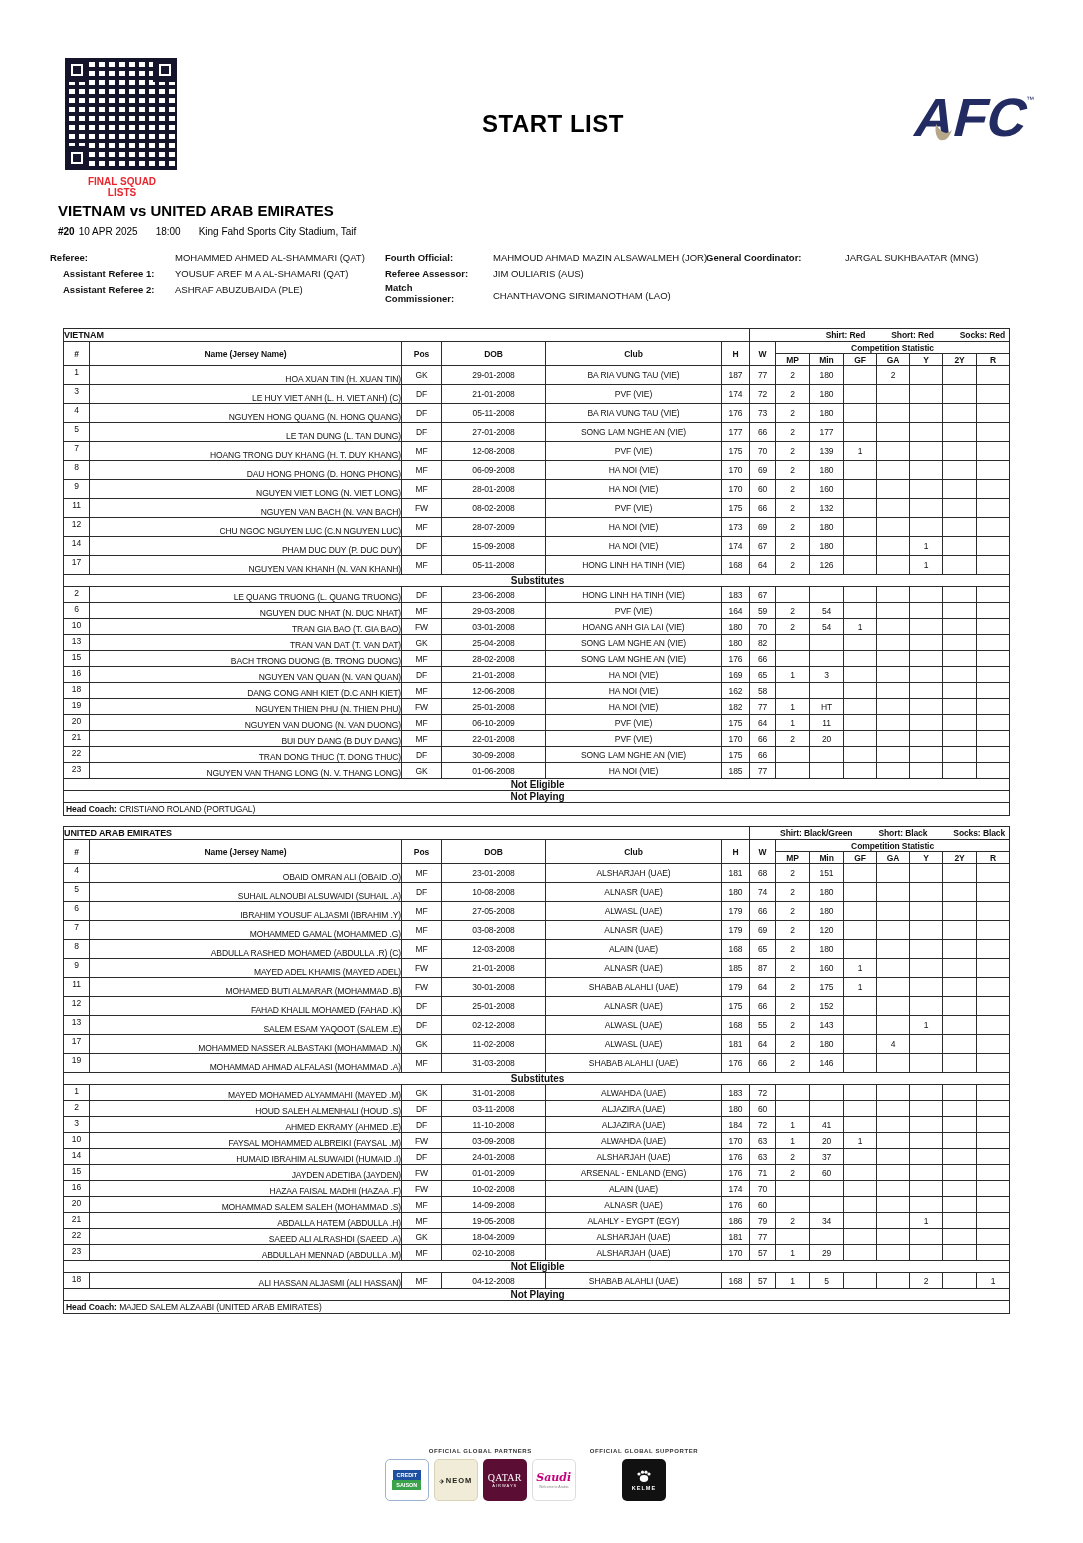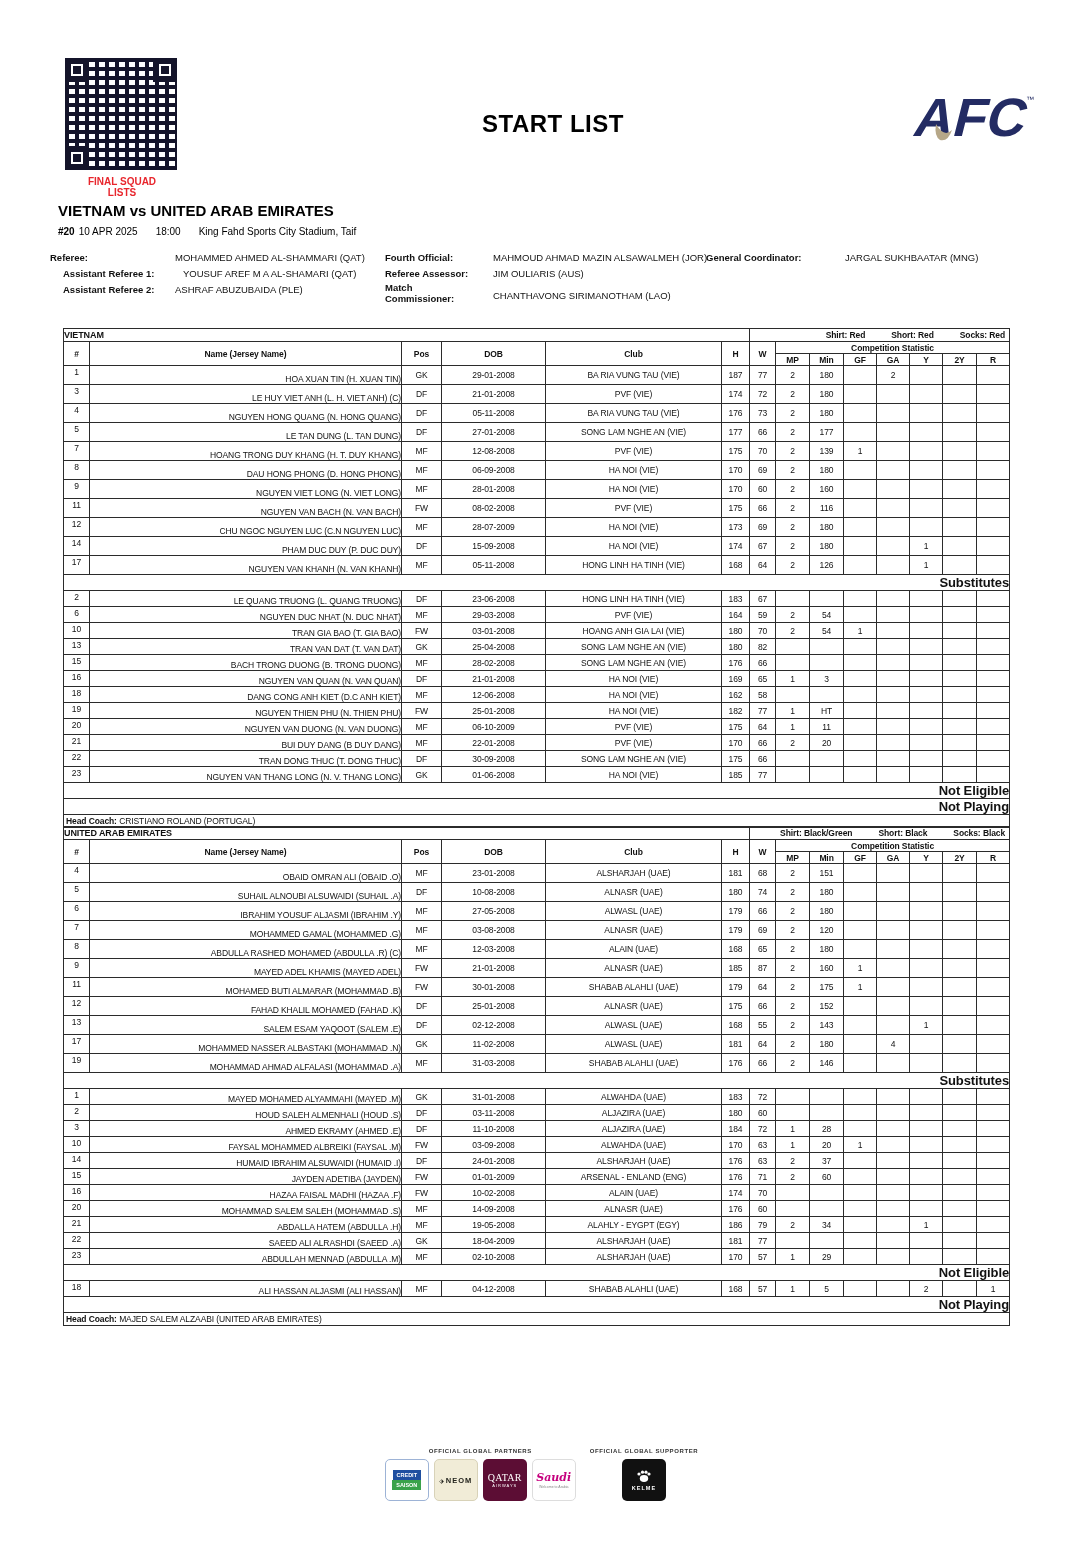--- a/index.html
+++ b/index.html
@@ -40,21 +40,21 @@
   .kit-cell b{font-weight:bold;}
   tr.head1 th{height:11px;font-size:8.5px;}
   tr.head2 th{height:11px;font-size:8.5px;}
   .comp-stat{font-size:8px;}
   tbody.starters tr{height:19px;}
   tbody.subs tr{height:16px;}
   tbody.ne tr{height:16px;}
   .squad tbody td{text-align:center;vertical-align:middle;}
   .squad tbody td.c0{vertical-align:top;padding-top:1px;}
   .squad tbody td.c1{text-align:right;vertical-align:bottom;padding-left:18px;padding-bottom:0px;}
-  tr.band td{height:9px;text-align:right;font-weight:bold;font-size:13px;padding-left:2px;}
+  tr.band td{height:9px;text-align:center;font-weight:bold;font-size:10px;padding-left:2px;}
   tr.coach td{height:12px;text-align:left;font-size:8.5px;padding-left:2px;}
   tr.coach b{font-weight:bold;}
 
   
   .footer{position:absolute;left:0;top:1448px;width:1083px;display:flex;justify-content:center;align-items:flex-start;gap:14px;}
   .fgroup{text-align:center;}
   .fcaption{font-size:6px;font-weight:bold;letter-spacing:0.6px;color:#333;margin-bottom:5px;}
   .tiles{display:flex;gap:5px;justify-content:center;}
   .tile{width:44px;height:42px;border-radius:5px;box-sizing:border-box;display:flex;flex-direction:column;align-items:center;justify-content:center;overflow:hidden;}
   .t-credit{background:#fff;border:1px solid #9db3d6;}
@@ -103,21 +103,21 @@
 
   <div class="match-title">VIETNAM vs UNITED ARAB EMIRATES</div>
   <div class="match-info">
     <b>#20</b><span>10 APR 2025</span><span class="sp"></span><span>18:00</span><span class="sp"></span><span>King Fahd Sports City Stadium, Taif</span>
   </div>
 
   <div class="officials">
     <div class="off-label" style="left:50px;top:2px">Referee:</div>
     <div class="off-val" style="left:175px;top:2px">MOHAMMED AHMED AL-SHAMMARI (QAT)</div>
     <div class="off-label" style="left:63px;top:18px">Assistant Referee 1:</div>
-    <div class="off-val" style="left:183px;top:18px">YOUSUF AREF M A AL-SHAMARI (QAT)</div>
+    <div class="off-val" style="left:175px;top:18px">YOUSUF AREF M A AL-SHAMARI (QAT)</div>
     <div class="off-label" style="left:63px;top:34px">Assistant Referee 2:</div>
     <div class="off-val" style="left:175px;top:34px">ASHRAF ABUZUBAIDA (PLE)</div>
 
     <div class="off-label" style="left:385px;top:2px">Fourth Official:</div>
     <div class="off-val" style="left:493px;top:2px">MAHMOUD AHMAD MAZIN ALSAWALMEH (JOR)</div>
     <div class="off-label" style="left:706px;top:2px">General Coordinator:</div>
     <div class="off-val" style="left:845px;top:2px">JARGAL SUKHBAATAR (MNG)</div>
     <div class="off-label" style="left:385px;top:18px">Referee Assessor:</div>
     <div class="off-val" style="left:493px;top:18px">JIM OULIARIS (AUS)</div>
     <div class="off-label" style="left:385px;top:32px">
@@ -289,21 +289,21 @@
         </tr>
         <tr>
           <td class="c0">11</td>
           <td class="c1">NGUYEN VAN BACH (N. VAN BACH)</td>
           <td class="c2">FW</td>
           <td class="c3">08-02-2008</td>
           <td class="c4">PVF (VIE)</td>
           <td class="c5">175</td>
           <td class="c6">66</td>
           <td class="c7">2</td>
-          <td class="c8">116</td>
+          <td class="c8">132</td>
           <td class="c9"></td>
           <td class="c10"></td>
           <td class="c11"></td>
           <td class="c12"></td>
           <td class="c13"></td>
         </tr>
         <tr>
           <td class="c0">12</td>
           <td class="c1">CHU NGOC NGUYEN LUC (C.N NGUYEN LUC)</td>
           <td class="c2">MF</td>
@@ -830,21 +830,21 @@
         </tr>
         <tr>
           <td class="c0">3</td>
           <td class="c1">AHMED EKRAMY (AHMED .E)</td>
           <td class="c2">DF</td>
           <td class="c3">11-10-2008</td>
           <td class="c4">ALJAZIRA (UAE)</td>
           <td class="c5">184</td>
           <td class="c6">72</td>
           <td class="c7">1</td>
-          <td class="c8">28</td>
+          <td class="c8">41</td>
           <td class="c9"></td>
           <td class="c10"></td>
           <td class="c11"></td>
           <td class="c12"></td>
           <td class="c13"></td>
         </tr>
         <tr>
           <td class="c0">10</td>
           <td class="c1">FAYSAL MOHAMMED ALBREIKI (FAYSAL .M)</td>
           <td class="c2">FW</td>

